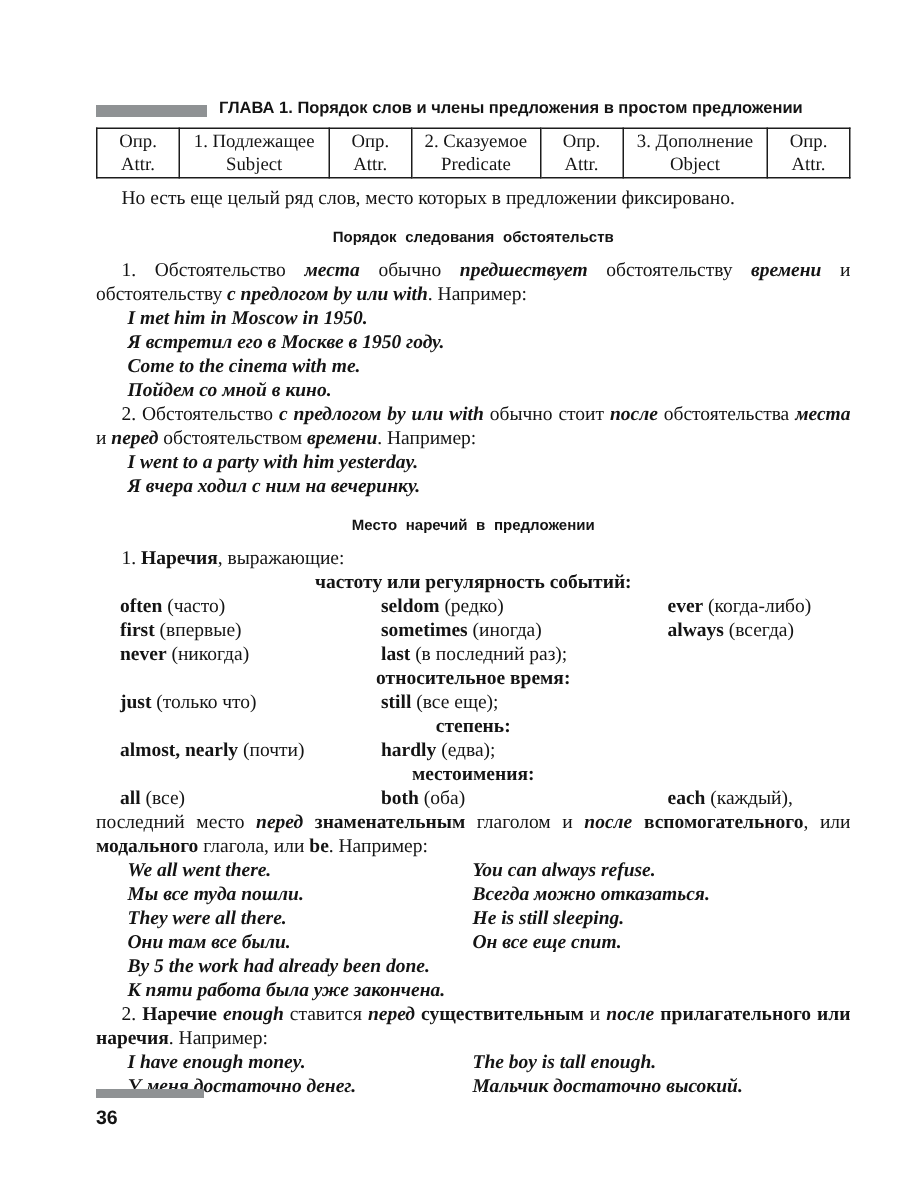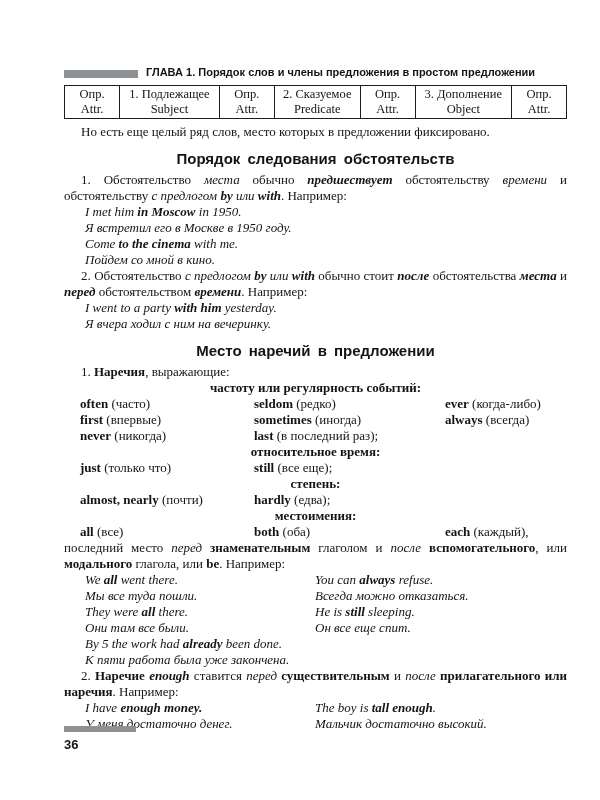--- a/index.html
+++ b/index.html
@@ -1,40 +1,40 @@
 <!DOCTYPE html>
 <html lang="ru"><head>
 <meta charset="utf-8">
 <style>
   html,body{margin:0;padding:0;background:#ffffff;}
   .page{position:relative;width:600px;height:800px;background:#fff;overflow:hidden;
         font-family:"Liberation Serif",serif;font-size:13px;color:#141414;}
   .content{position:absolute;left:64px;top:66px;width:503px;}
 
   .b{font-weight:bold;}
-  .i{font-style:italic;}
+  .i{font-style:italic;font-weight:bold;}
 
   
   .chapter-header{display:flex;align-items:flex-end;gap:8px;white-space:nowrap;
     font-family:"Liberation Sans",sans-serif;font-weight:bold;font-size:11px;}
   .chapter-bar{width:74px;height:8px;flex:none;}
 
   
   table.word-order{border-collapse:collapse;width:100%;margin-top:7px;
     font-size:12.5px;line-height:15px;padding-left:16px;}
   table.word-order td{border:1.5px solid #1c1c1c;text-align:center;
     padding:1px 2px;vertical-align:middle;}
   td.narrow{width:50px;}
 
   .para{text-align:justify;text-indent:17px;line-height:16px;margin:0;}
   .para.noindent{text-indent:0;}
   .note-line{margin-top:5px;}
 
   .section-heading{font-family:"Liberation Sans",sans-serif;font-weight:bold;
-    font-size:15px;text-align:center;word-spacing:3px;line-height:16px;
+    font-size:10px;text-align:center;word-spacing:3px;line-height:16px;
     margin:11px 0 5px 0;}
 
   .example-line{margin-left:21px;line-height:16px;}
   .pair-row{display:grid;grid-template-columns:230px 1fr;margin-left:21px;line-height:16px;}
 
   .group-title{text-align:center;font-weight:bold;line-height:16px;}
   .adverb-row{display:grid;grid-template-columns:150px 167px 1fr;padding-left:16px;line-height:16px;gap:24px;}
 
   
   .footer{position:absolute;left:64px;top:726px;}

